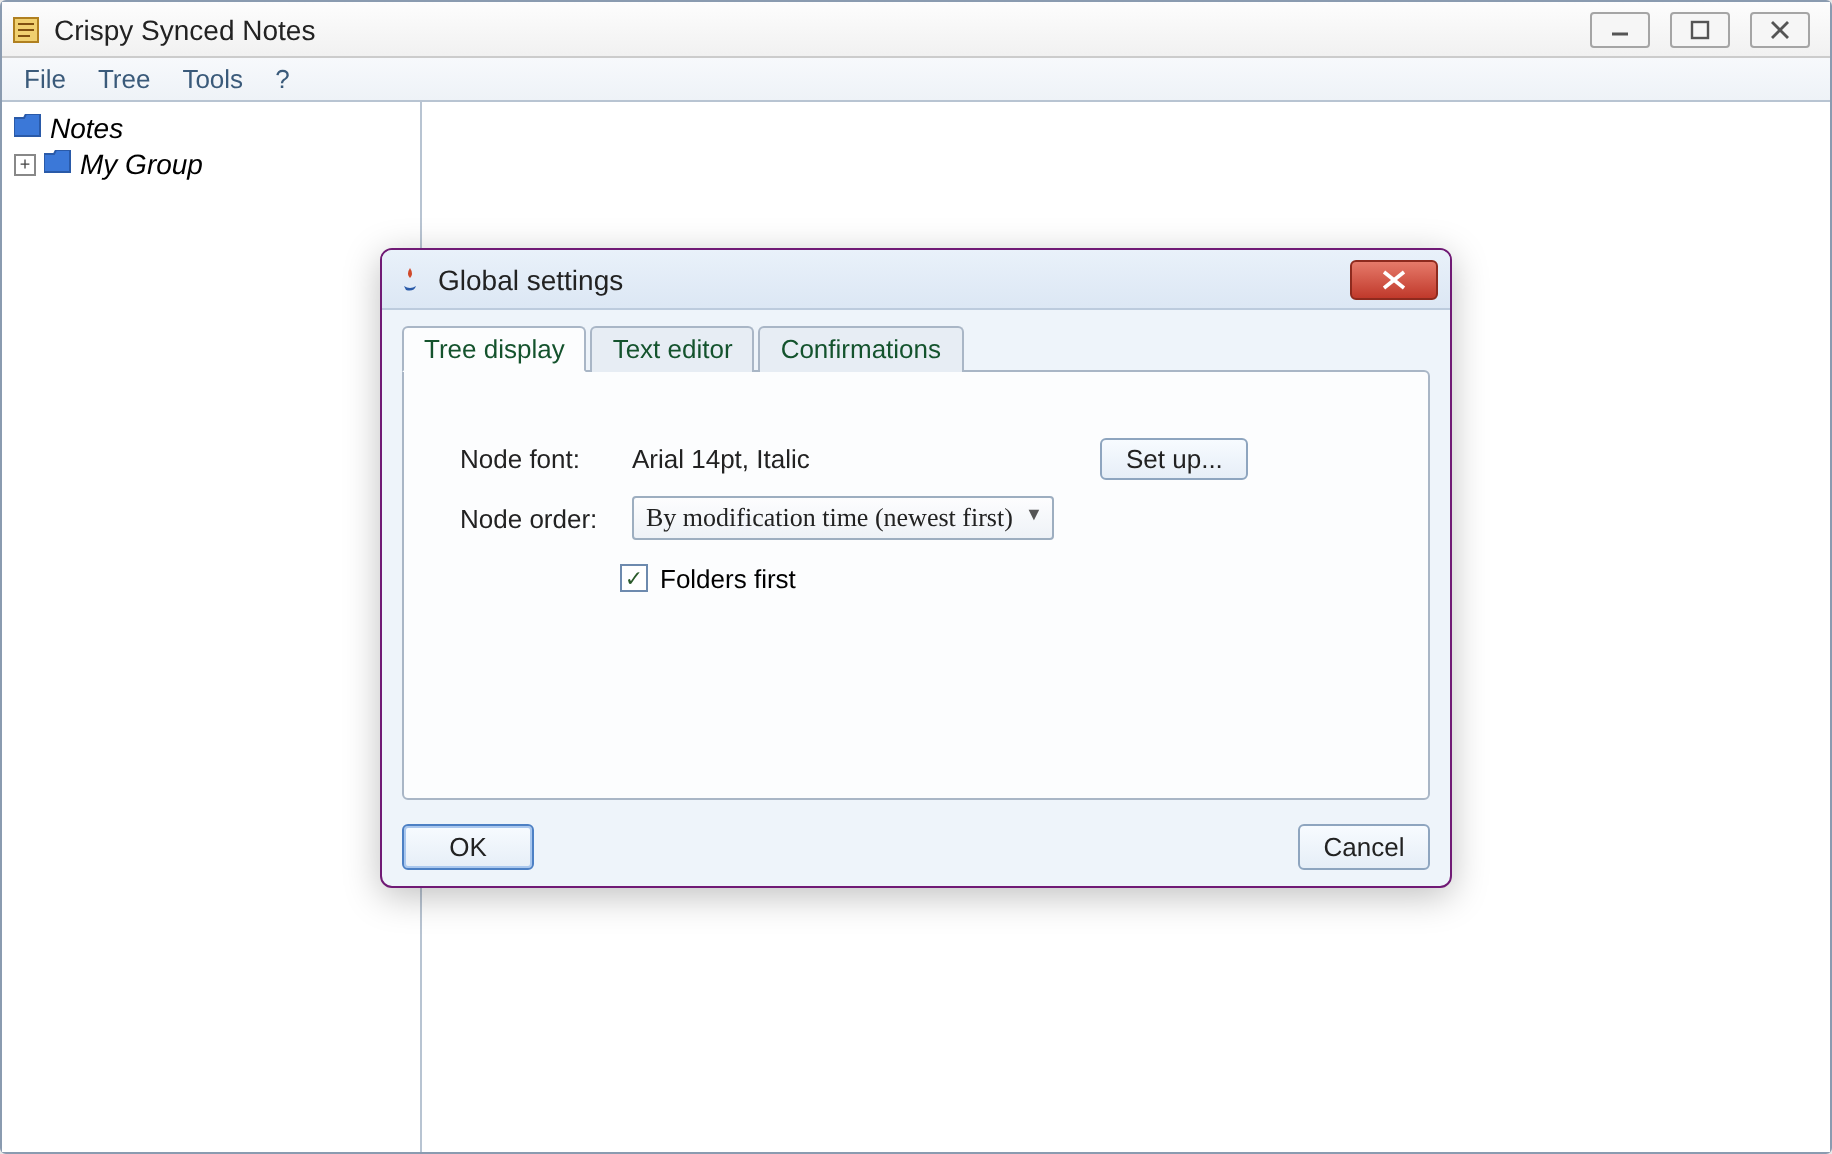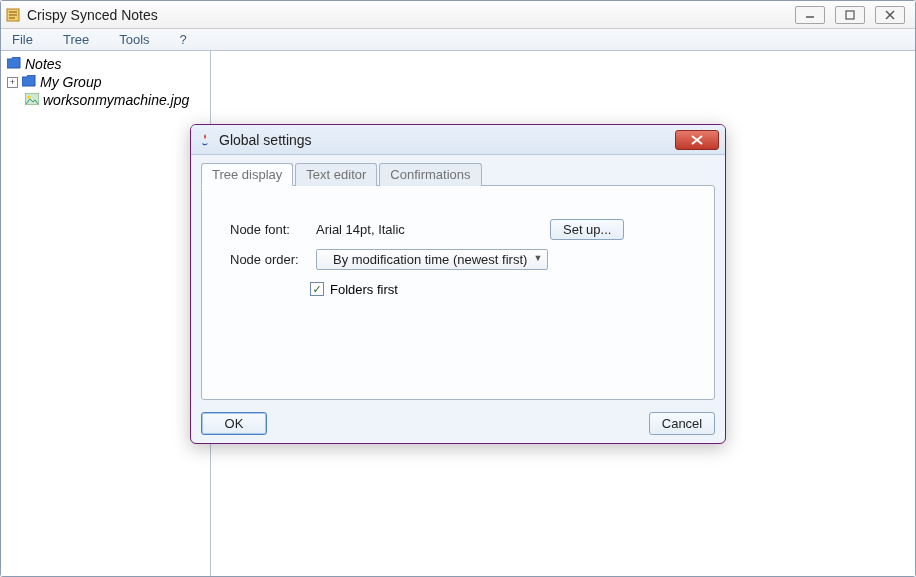--- a/index.html
+++ b/index.html
@@ -50,21 +50,21 @@
     display: flex; align-items: center; justify-content: center;
     font-size: 12px;
     color: #555;
     cursor: pointer;
   }
   .menubar {
     height: 22px;
     display: flex;
     align-items: center;
     padding: 0 6px;
-    gap: 20px;
+    gap: 6px;
     background: linear-gradient(#f7f9fc, #eef2f7);
     border-bottom: 1px solid #b8c4d2;
     color: #3a5a7a;
     font-size: 13px;
   }
   .menu-item { padding: 2px 5px; cursor: pointer; }
   .content {
     flex: 1;
     display: flex;
     min-height: 0;
@@ -176,21 +176,21 @@
     z-index: 2;
   }
   .tab {
     padding: 3px 10px;
     border: 1px solid #a9b6c6;
     border-bottom: none;
     border-radius: 3px 3px 0 0;
     background: #e7edf4;
     font-size: 13px;
     cursor: pointer;
-    color: #737373;
+    color: #14532d;
   }
   .tab.active {
     background: #fcfdfe;
     border-bottom: 1px solid #fcfdfe;
   }
   .tab-content {
     border: 1px solid #a9b6c6;
     background: #fcfdfe;
     flex: 1;
     border-radius: 0 3px 3px 3px;
@@ -217,26 +217,27 @@
     cursor: pointer;
     color: #222;
   }
   .btn.primary {
     border: 1px solid #4d80c4;
     box-shadow: 0 0 0 1px #a9c7ee inset;
   }
   .select {
     border: 1px solid #9daec0;
     background: linear-gradient(#fdfdfe, #eef2f7);
-    padding: 2px 20px 2px 16px;
+    padding: 2px 20px 2px 6px;
     font-size: 13px;
     border-radius: 2px;
     position: relative;
     cursor: pointer;
     color: #222;
+    font-family: Liberation Serif, serif;
   }
   .select::after {
     content: "▼";
     position: absolute;
     right: 5px; top: 3px;
     font-size: 9px;
     color: #555;
   }
   .chk {
     width: 14px; height: 14px;
@@ -310,30 +311,20 @@
       </div>
       <div class="tree-node" style="padding-left:4px">
         <span class="exp">+</span>
         <span class="folder-icon">
           <svg width="14" height="12" viewBox="0 0 14 12">
               <path d="M0 2 L5 2 L6 0 L13 0 L13 11 L0 11 Z" fill="#3b78d8" stroke="#2a5aa8"></path>
             </svg>
         </span>
         <span>My Group</span>
       </div>
-      <div class="tree-node" style="padding-left:22px">
-        <span class="img-icon">
-          <svg width="14" height="12" viewBox="0 0 14 12">
-              <rect x="0" y="0" width="14" height="12" fill="#cfe8cf" stroke="#6a6"></rect>
-              <circle cx="4" cy="4" r="1.5" fill="#fc0"></circle>
-              <polyline points="1,11 5,6 8,9 10,7 13,11" fill="none" stroke="#397"></polyline>
-            </svg>
-        </span>
-        <span>worksonmymachine.jpg</span>
-      </div>
     </div>
     <div class="main-panel"></div>
   </div>
 
 </div>
 
 <div class="dialog">
   <div class="dialog-titlebar">
     <span class="java-icon">
       <svg width="14" height="14" viewBox="0 0 14 14">

